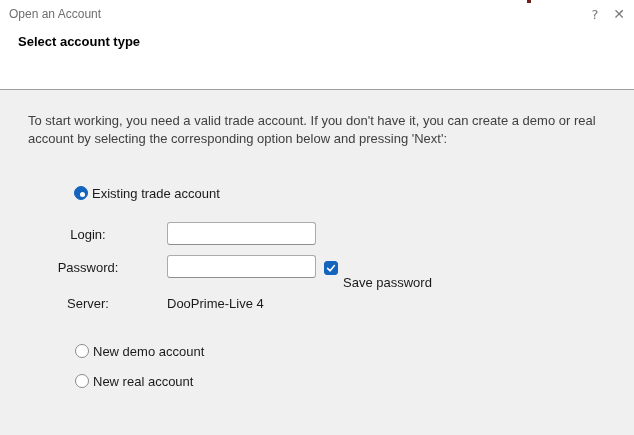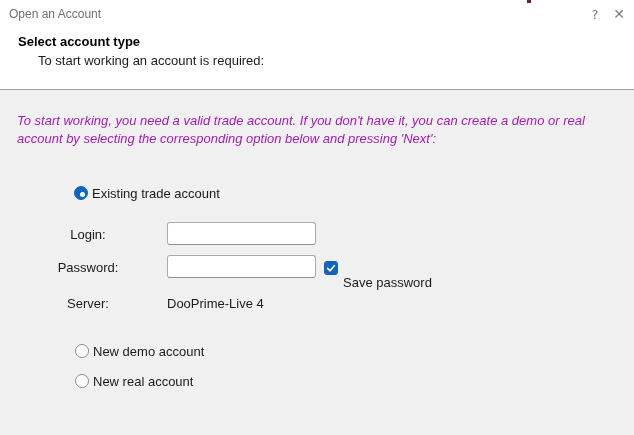--- a/index.html
+++ b/index.html
@@ -52,22 +52,22 @@
   .divider {
     position: absolute; left: 0; top: 89px; width: 634px; height: 1px;
     background: #9f9f9f;
   }
   
   .body {
     position: absolute; left: 0; top: 90px; width: 634px; height: 345px;
     background: #f0f0f0;
   }
   .intro {
-    position: absolute; left: 17px; top: 22px; width: 604px;
-    line-height: 18px; color: #a21caf; font-style: italic;
+    position: absolute; left: 28px; top: 22px; width: 604px;
+    line-height: 18px; color: #404040;
   }
   
   .radio-row { position: absolute; height: 16px; cursor: default; }
   .radio-circle {
     position: absolute; left: 0; top: 0;
     width: 14px; height: 14px; border-radius: 50%;
     background: #ffffff; border: 1px solid #8a8a8a;
   }
   .radio-row.selected .radio-circle {
     background: #1464be; border-color: #1464be;
@@ -122,21 +122,20 @@
 
   <div class="titlebar">
     <span class="titlebar-text">Open an Account</span>
     <button class="caption-btn btn-help">?</button>
     <button class="caption-btn btn-close">✕</button>
     <div class="corner-artifact"></div>
   </div>
 
   <div class="header">
     <div class="header-title">Select account type</div>
-    <div class="header-subtitle">To start working an account is required:</div>
   </div>
   <div class="divider"></div>
 
   <div class="body">
 
     <div class="intro">To start working, you need a valid trade account. If you don't have it, you can create a demo or real account by selecting the corresponding option below and pressing 'Next':</div>
 
     <div class="radio-row selected row-existing">
       <span class="radio-circle">
         <span class="radio-dot"></span>

